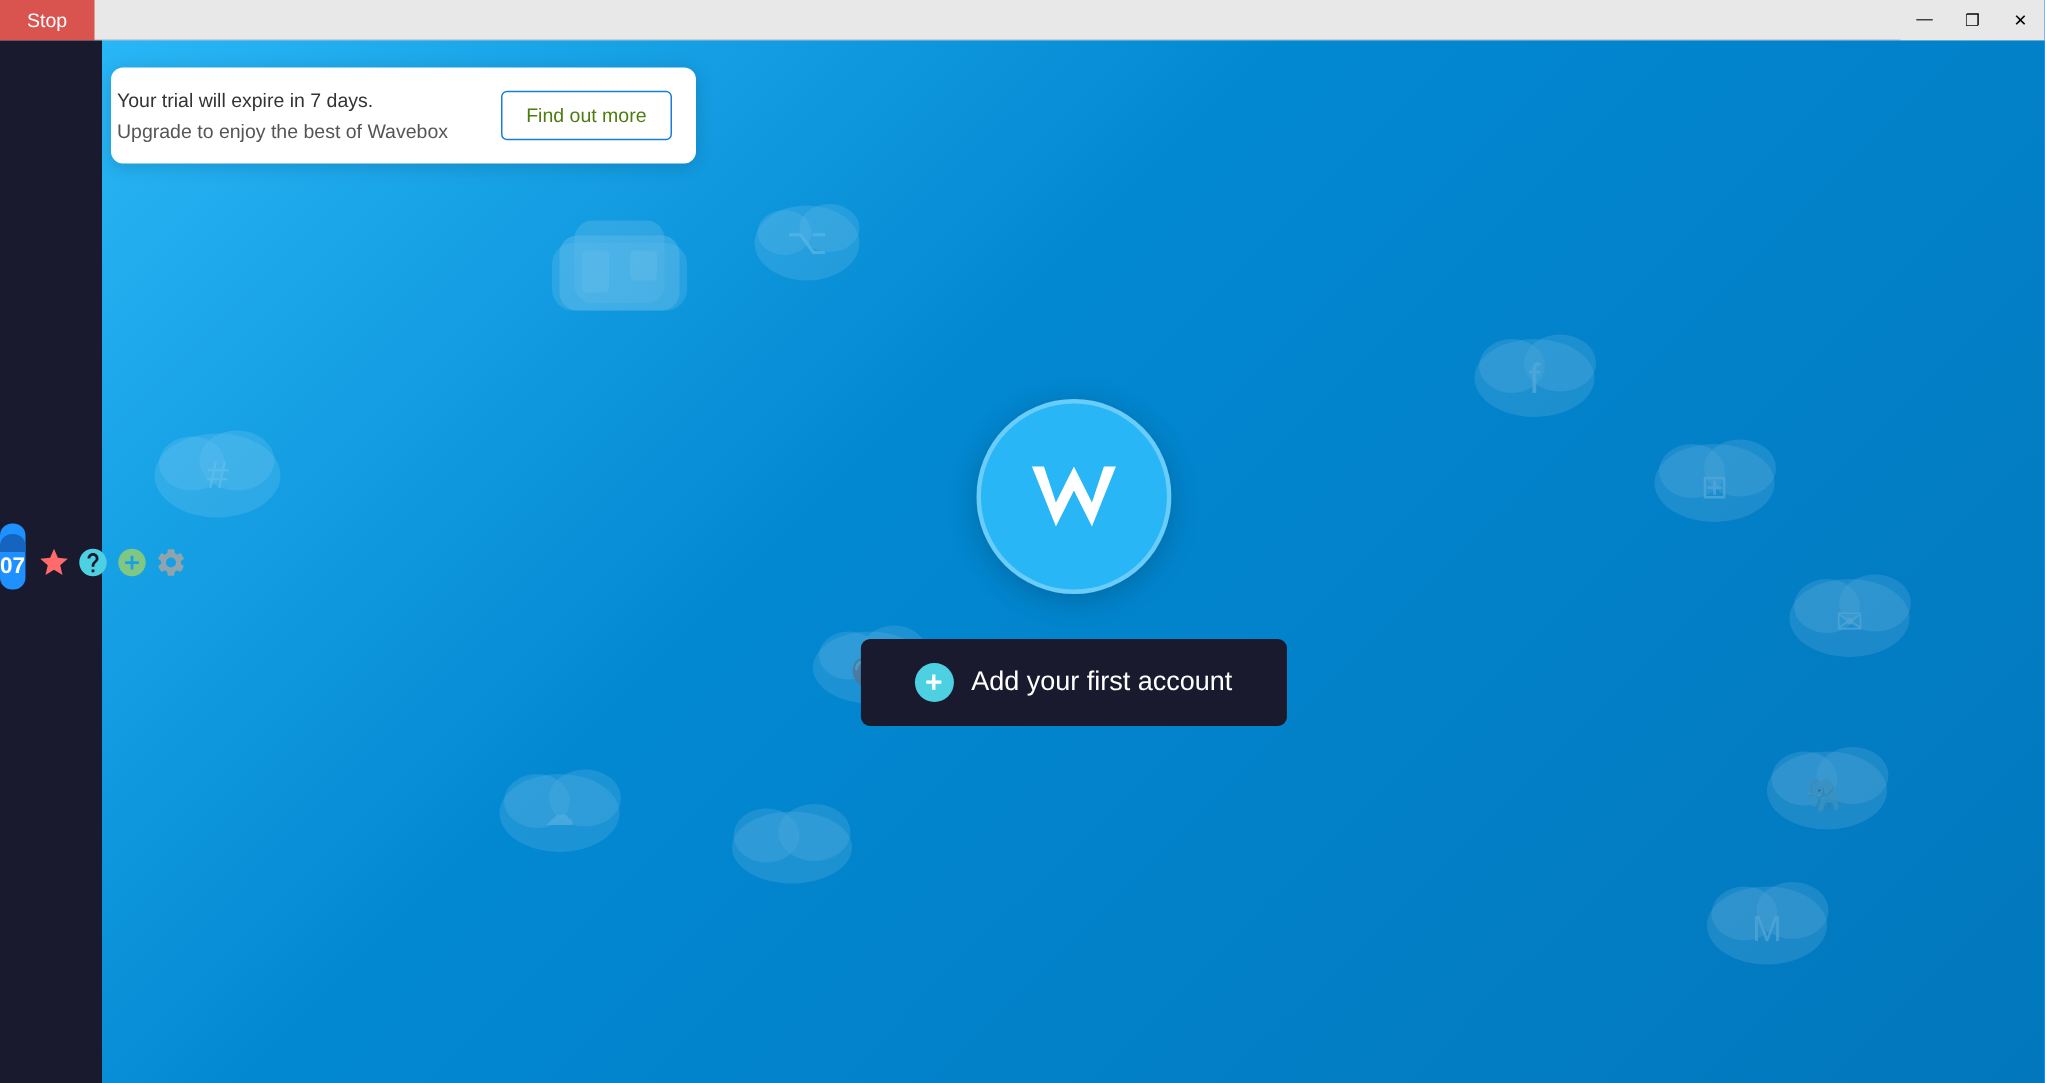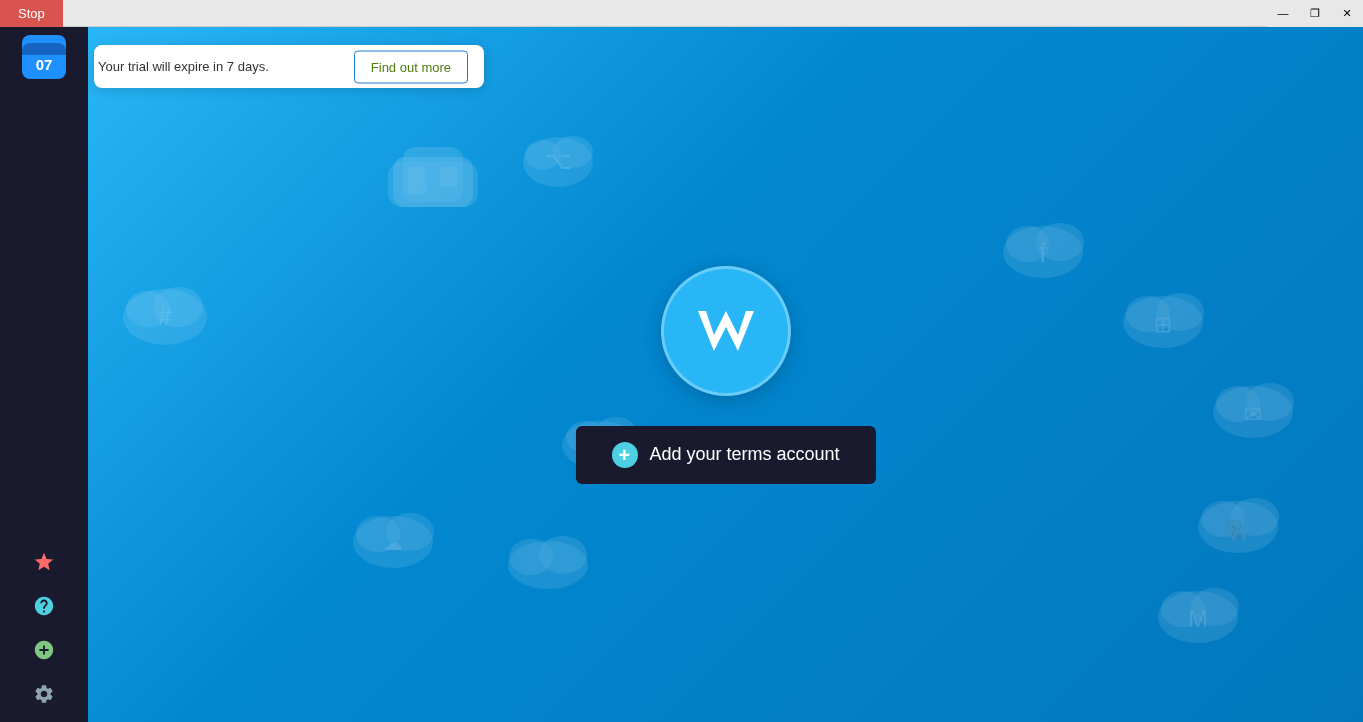--- a/index.html
+++ b/index.html
@@ -76,24 +76,24 @@
     }
 
     
     .app-container {
       display: flex;
       height: calc(722px - 27px);
     }
 
     
     .sidebar {
-      width: 88px;
+      width: 68px;
       background: #1a1a2e;
       display: flex;
-      flex-direction: column;
+      flex-direction: row;
       align-items: center;
       padding: 8px 0;
       gap: 4px;
       position: relative;
       z-index: 10;
     }
 
     .sidebar-calendar {
       width: 44px;
       height: 44px;
@@ -326,20 +326,21 @@
       <svg width="22" height="22" viewBox="0 0 24 24" fill="#90a4ae">
         <path d="M19.14,12.94c0.04-0.3,0.06-0.61,0.06-0.94c0-0.32-0.02-0.64-0.07-0.94l2.03-1.58c0.18-0.14,0.23-0.41,0.12-0.61 l-1.92-3.32c-0.12-0.22-0.37-0.29-0.59-0.22l-2.39,0.96c-0.5-0.38-1.03-0.7-1.62-0.94L14.4,2.81c-0.04-0.24-0.24-0.41-0.48-0.41 h-3.84c-0.24,0-0.43,0.17-0.47,0.41L9.25,5.35C8.66,5.59,8.12,5.92,7.63,6.29L5.24,5.33c-0.22-0.08-0.47,0-0.59,0.22L2.74,8.87 C2.62,9.08,2.66,9.34,2.86,9.48l2.03,1.58C4.84,11.36,4.8,11.69,4.8,12s0.02,0.64,0.07,0.94l-2.03,1.58 c-0.18,0.14-0.23,0.41-0.12,0.61l1.92,3.32c0.12,0.22,0.37,0.29,0.59,0.22l2.39-0.96c0.5,0.38,1.03,0.7,1.62,0.94l0.36,2.54 c0.05,0.24,0.24,0.41,0.48,0.41h3.84c0.24,0,0.44-0.17,0.47-0.41l0.36-2.54c0.59-0.24,1.13-0.56,1.62-0.94l2.39,0.96 c0.22,0.08,0.47,0,0.59-0.22l1.92-3.32c0.12-0.22,0.07-0.47-0.12-0.61L19.14,12.94z M12,15.6c-1.98,0-3.6-1.62-3.6-3.6 s1.62-3.6,3.6-3.6s3.6,1.62,3.6,3.6S13.98,15.6,12,15.6z"></path>
       </svg>
     </div>
   </div>
 
   <div class="main-content">
 
     <div class="trial-banner">
       <span class="trial-text">Your trial will expire in 7 days.</span>
+      <span class="trial-upgrade">Upgrade to enjoy the best of Wavebox</span>
       <button class="find-out-more-btn">Find out more</button>
     </div>
 
     <div class="cloud-wrapper" style="top:110px; left:300px;">
       <svg width="90" height="75" viewBox="0 0 90 75">
         <rect x="5" y="20" width="80" height="50" rx="12" fill="rgba(255,255,255,0.5)"></rect>
         <rect x="15" y="10" width="60" height="55" rx="12" fill="rgba(255,255,255,0.4)"></rect>
         <rect x="0" y="25" width="90" height="45" rx="14" fill="rgba(255,255,255,0.35)"></rect>
         <rect x="20" y="30" width="18" height="28" rx="3" fill="rgba(255,255,255,0.7)"></rect>
         <rect x="52" y="30" width="18" height="20" rx="3" fill="rgba(255,255,255,0.7)"></rect>
@@ -439,19 +440,19 @@
 
       <div class="logo-circle">
         <svg class="logo-inner" viewBox="0 0 100 100" xmlns="http://www.w3.org/2000/svg">
 
           <polygon points="15,25 35,75 50,45 65,75 85,25 75,25 65,55 50,25 35,55 25,25" fill="white"></polygon>
         </svg>
       </div>
 
       <button class="add-account-btn">
         <div class="add-icon-circle">+</div>
-        <span>Add your terms account</span>
+        <span>Add your first account</span>
       </button>
 
     </div>
 
   </div>
 </div>
 
 </body></html>

